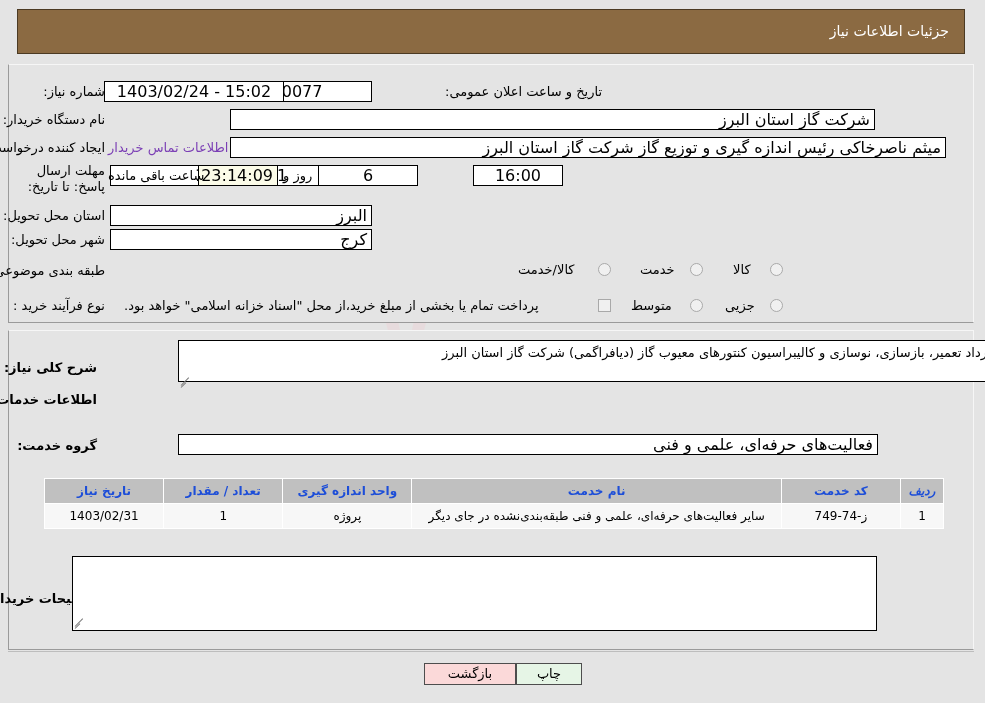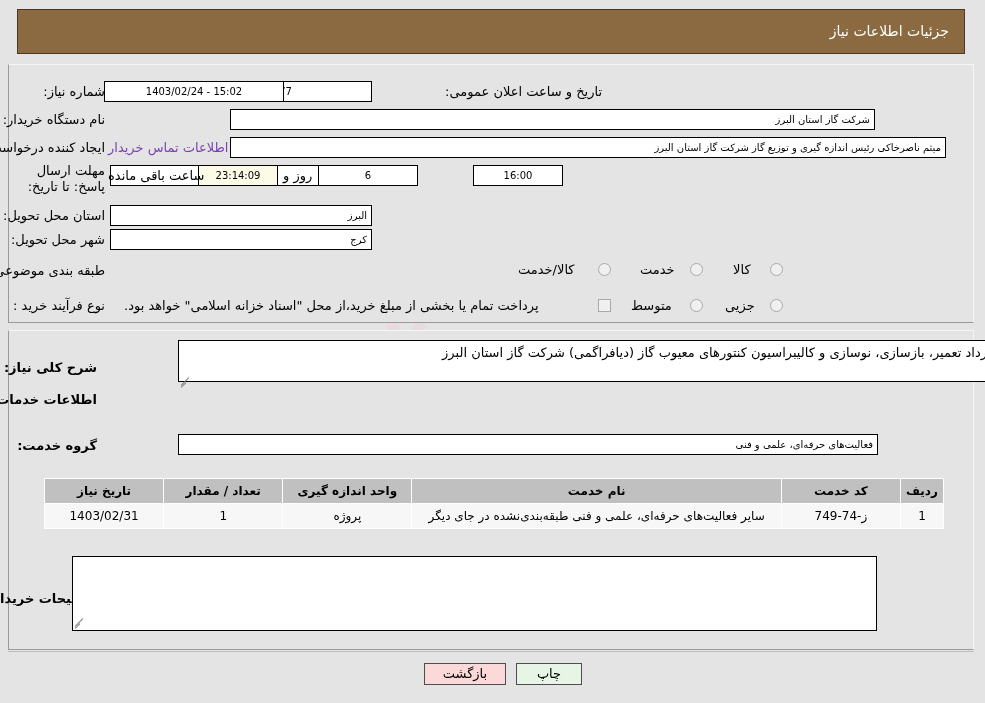--- a/index.html
+++ b/index.html
@@ -106,21 +106,21 @@
     z-index: 12;
   }
   .lbl.bold { font-weight: bold; }
   .lbl.link { color: #7b3fb5; }
 
   .fld {
     position: absolute;
     background: #ffffff;
     border: 1px solid #000000;
     box-sizing: border-box;
-    font-size: 10px;
+    font-size: 16px;
     color: #000;
     padding: 1px 4px 0 4px;
     line-height: 18px;
     height: 21px;
     white-space: nowrap;
     overflow: hidden;
     z-index: 12;
     font-family: "DejaVu Sans", "Liberation Sans", sans-serif;
   }
   .fld.center { text-align: center; }
@@ -184,37 +184,37 @@
     left: 44px; top: 478px;
     width: 900px;
     border-collapse: collapse;
     z-index: 12;
     font-size: 12px;
     direction: rtl;
   }
   .tbl th {
     background: #c0c0c0;
     border: 1px solid #ffffff;
-    color: #000000;
+    color: #1d4ed8;
     font-weight: bold;
     font-size: 12px;
     padding: 5px 4px;
     text-align: center;
     white-space: nowrap;
   }
   .tbl td {
     background: #f7f7f7;
     border: 1px solid #ffffff;
     padding: 5px 6px;
     text-align: center;
     font-size: 12px;
     color: #000;
     vertical-align: middle;
   }
-  .tbl .c-radif { width: 34px; }
+  .tbl .c-radif { width: 34px; font-style: italic; }
   .tbl .c-code  { width: 110px; }
   .tbl .c-name  { width: 360px; }
   .tbl .c-unit  { width: 120px; }
   .tbl .c-qty   { width: 110px; }
   .tbl .c-date  { width: 110px; }
 
   
   .btn {
     position: absolute;
     height: 22px;
@@ -222,21 +222,21 @@
     box-sizing: border-box;
     font-size: 13px;
     text-align: center;
     line-height: 20px;
     color: #000;
     z-index: 12;
     cursor: pointer;
     font-family: "DejaVu Sans", "Liberation Sans", sans-serif;
   }
   #btn-print  { left: 516px; top: 663px; width: 66px; background: #e6f5e6; }
-  #btn-back   { left: 424px; top: 663px; width: 82px; background: #fbd9d9; }
+  #btn-back   { left: 424px; top: 663px; width: 92px; background: #fbd9d9; }
 
   .divider {
     position: absolute;
     left: 8px;
     width: 966px;
     height: 1px;
     background: #bdbdbd;
     z-index: 9;
   }
 </style>

